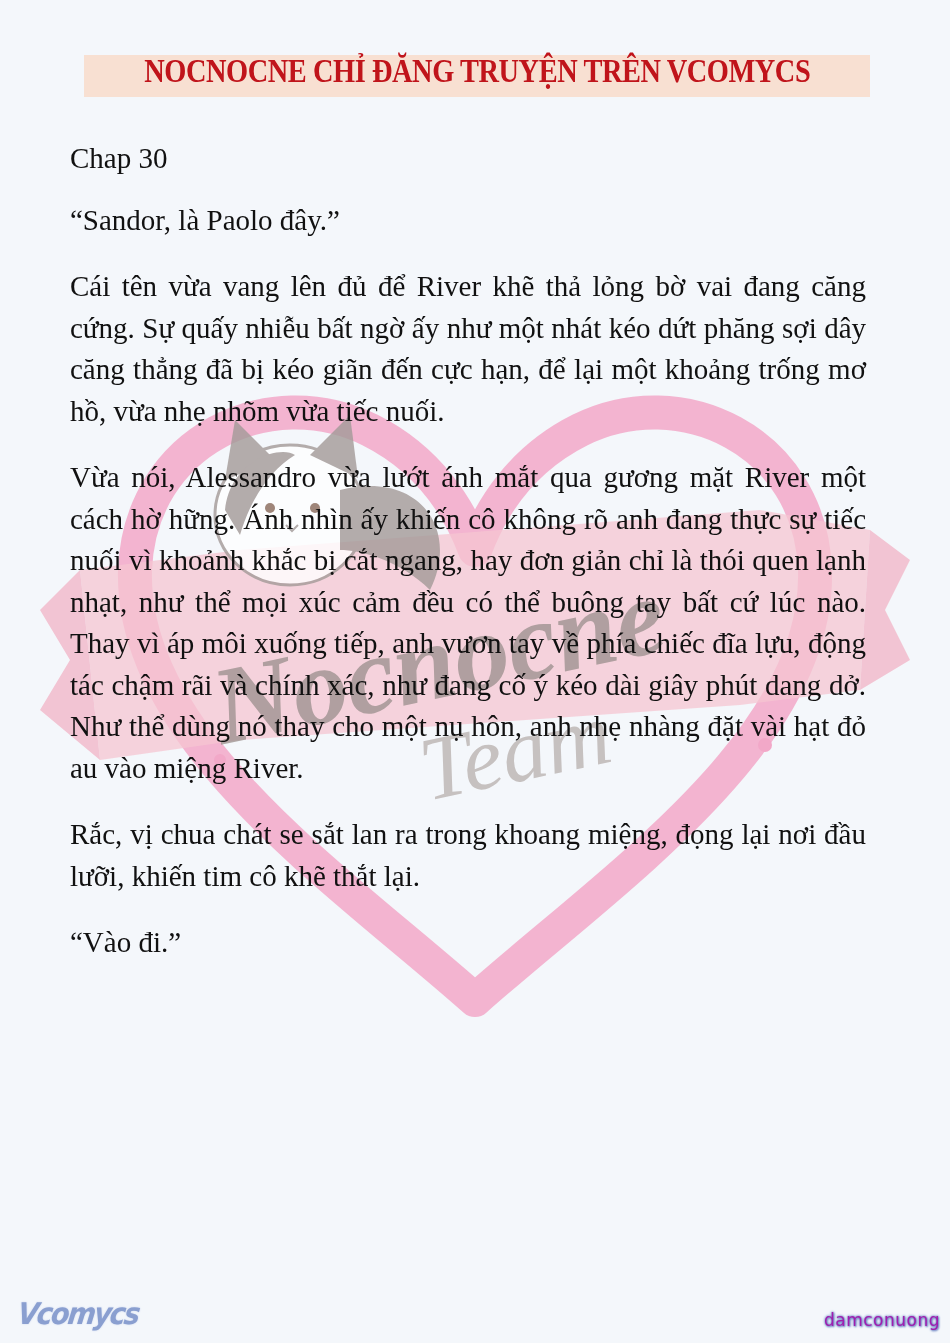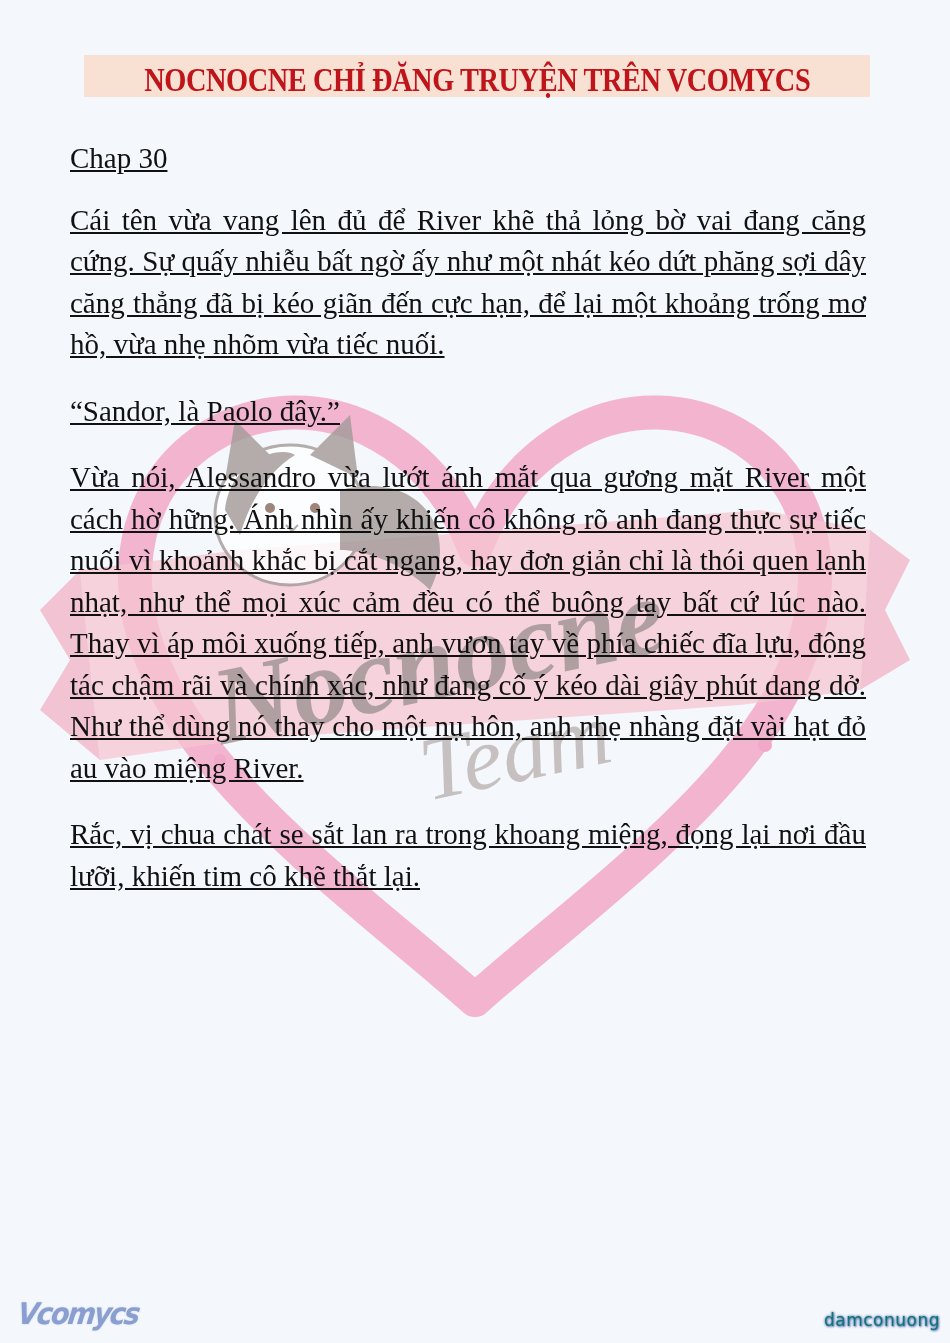--- a/index.html
+++ b/index.html
@@ -32,21 +32,21 @@
     }
     .banner {
       position: absolute;
       left: 84px;
       top: 55px;
       width: 786px;
       height: 42px;
       background: #f8e0d2;
       z-index: 2;
       display: flex;
-      align-items: flex-end;
+      align-items: flex-start;
       justify-content: center;
     }
     .banner-text {
       font-family: "Liberation Serif", "DejaVu Serif", serif;
       font-weight: bold;
       font-size: 33px;
       color: #c0141b;
       letter-spacing: -0.5px;
       transform: scaleX(0.86);
       white-space: nowrap;
@@ -59,21 +59,20 @@
       width: 812px;
       z-index: 2;
       color: #111111;
       font-size: 29px;
       line-height: 41.5px;
     }
     .content p {
       margin: 0 16px 25px 0;
       text-align: justify;
       text-align-last: left;
-      text-decoration: underline;
     }
     .content p.chapter {
       margin-bottom: 20px;
     }
     .footer-logo {
       position: absolute;
       left: 18px;
       top: 1296px;
       z-index: 2;
       font-family: "DejaVu Sans", sans-serif;
@@ -86,21 +85,21 @@
       transform-origin: left center;
       text-shadow: 0 0 2px #c7d2ec;
     }
     .footer-credit {
       position: absolute;
       right: 10px;
       top: 1310px;
       z-index: 2;
       font-family: "DejaVu Sans", sans-serif;
       font-size: 17px;
-      color: #0f766e;
+      color: #a21caf;
       letter-spacing: 0.5px;
       text-shadow: 0 0 3px #6f86c4, 0 0 2px #6f86c4, 1px 1px 2px #6f86c4;
     }
   </style>
 </head>
 <body>
 
 <div class="page">
 
   <svg class="watermark" viewBox="0 0 870 680" xmlns="http://www.w3.org/2000/svg">
@@ -128,22 +127,23 @@
     <circle cx="725" cy="385" r="7" fill="#f2a8c8"></circle>
     <circle cx="180" cy="400" r="6" fill="#f2a8c8"></circle>
   </svg>
 
   <div class="banner">
     <span class="banner-text">NOCNOCNE CHỈ ĐĂNG TRUYỆN TRÊN VCOMYCS</span>
   </div>
 
   <div class="content">
     <p class="chapter">Chap 30</p>
+    <p>“Sandor, là Paolo đây.”</p>
     <p>Cái tên vừa vang lên đủ để River khẽ thả lỏng bờ vai đang căng cứng. Sự quấy nhiễu bất ngờ ấy như một nhát kéo dứt phăng sợi dây căng thẳng đã bị kéo giãn đến cực hạn, để lại một khoảng trống mơ hồ, vừa nhẹ nhõm vừa tiếc nuối.</p>
-    <p>“Sandor, là Paolo đây.”</p>
     <p>Vừa nói, Alessandro vừa lướt ánh mắt qua gương mặt River một cách hờ hững. Ánh nhìn ấy khiến cô không rõ anh đang thực sự tiếc nuối vì khoảnh khắc bị cắt ngang, hay đơn giản chỉ là thói quen lạnh nhạt, như thể mọi xúc cảm đều có thể buông tay bất cứ lúc nào. Thay vì áp môi xuống tiếp, anh vươn tay về phía chiếc đĩa lựu, động tác chậm rãi và chính xác, như đang cố ý kéo dài giây phút dang dở. Như thể dùng nó thay cho một nụ hôn, anh nhẹ nhàng đặt vài hạt đỏ au vào miệng River.</p>
     <p>Rắc, vị chua chát se sắt lan ra trong khoang miệng, đọng lại nơi đầu lưỡi, khiến tim cô khẽ thắt lại.</p>
+    <p>“Vào đi.”</p>
   </div>
 
   <div class="footer-logo">Vcomycs</div>
   <div class="footer-credit">damconuong</div>
 
 </div>
 
 </body></html>

